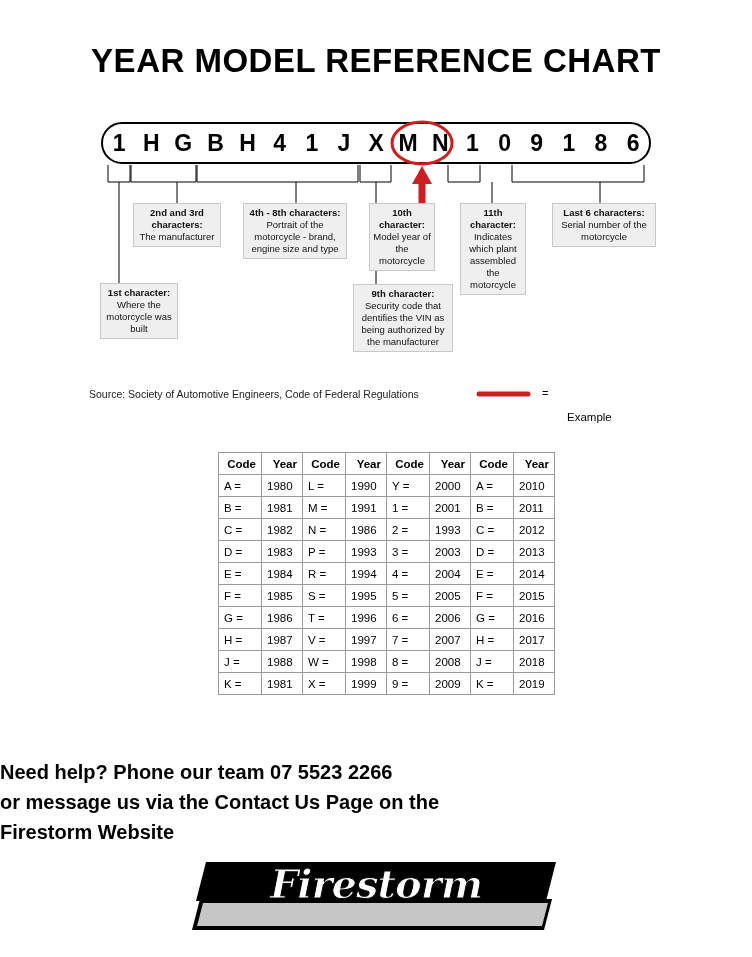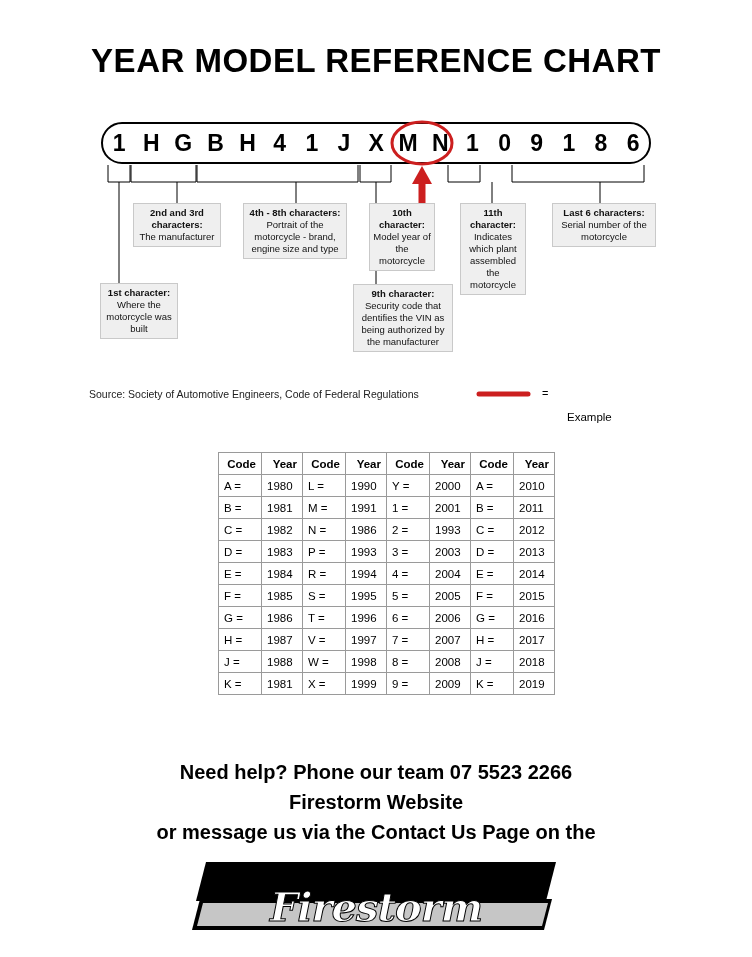--- a/index.html
+++ b/index.html
@@ -128,34 +128,32 @@
   }
   .year-table td.code { width: 32px; }
   .year-table td.year { width: 30px; }
 
   
   .help {
     position: absolute;
     left: 0;
     top: 757px;
     width: 752px;
-    text-align: center;
     font-size: 20px;
     font-weight: bold;
     line-height: 30px;
   }
 
   
   .logo {
     position: absolute;
     left: 196px;
     top: 858px;
     width: 360px;
     height: 75px;
-    margin-top: 23px;
   }
   .logo-text1 {
     position: absolute;
     left: 0;
     top: 2px;
     width: 360px;
     text-align: center;
     font-family: "DejaVu Serif", serif;
     font-style: italic;
     font-weight: bold;
@@ -388,19 +386,19 @@
       <td class="code">9 =</td>
       <td class="year">2009</td>
       <td class="code">K =</td>
       <td class="year">2019</td>
     </tr>
   </tbody>
 </table>
 
 <div class="help">
   <div>Need help?  Phone our team 07 5523 2266</div>
+  <div>or message us via the Contact Us Page on the</div>
   <div>Firestorm Website</div>
-  <div>or message us via the Contact Us Page on the</div>
 </div>
 
 <div class="logo">
   <div class="logo-text1">Firestorm</div>
 </div>
 
 </body></html>

